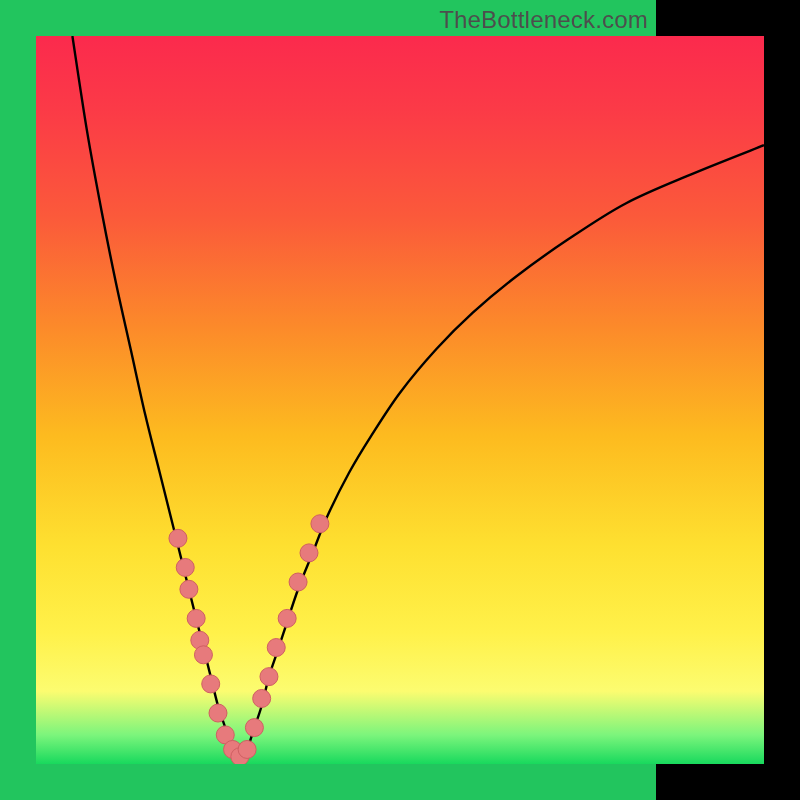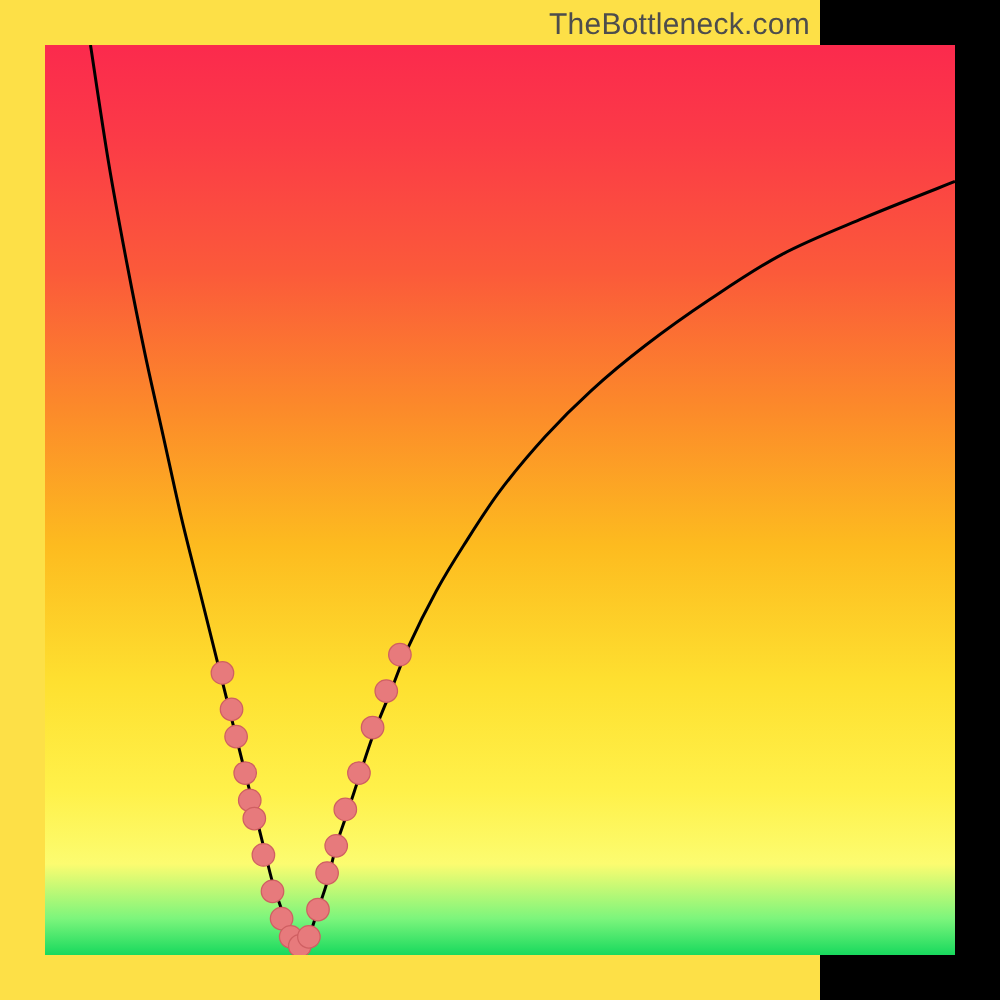--- a/index.html
+++ b/index.html
@@ -8,21 +8,21 @@
     width: 800px;
     height: 800px;
     overflow: hidden;
     background: #000;
     font-family: Arial, Helvetica, sans-serif;
   }
   .frame {
     position: absolute;
     left: 0; top: 0;
     width: 656px; height: 800px;
-    background: #fde047;
+    background: #22c55e;
   }
   .plot-area {
     position: absolute;
     left: 36px;
     top: 36px;
     width: 728px;
     height: 728px;
     
     background: linear-gradient(to bottom,
       #fb2a4d 0%,

